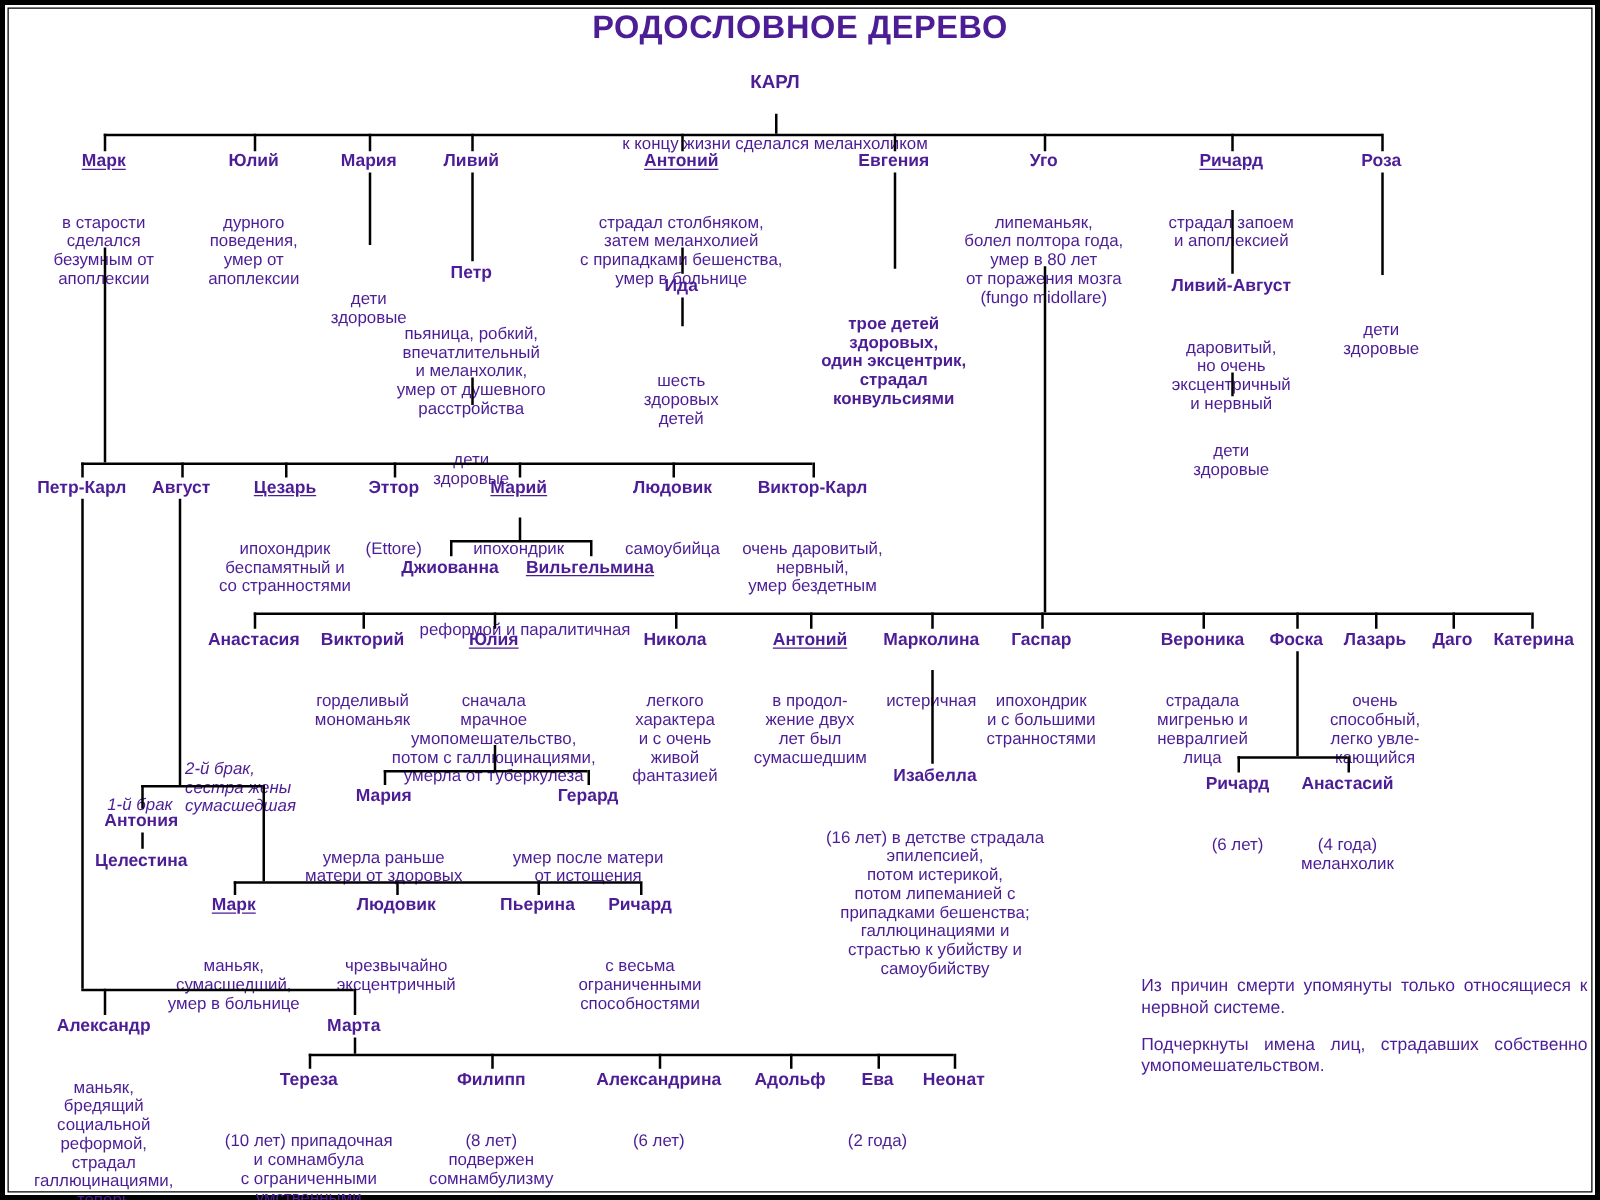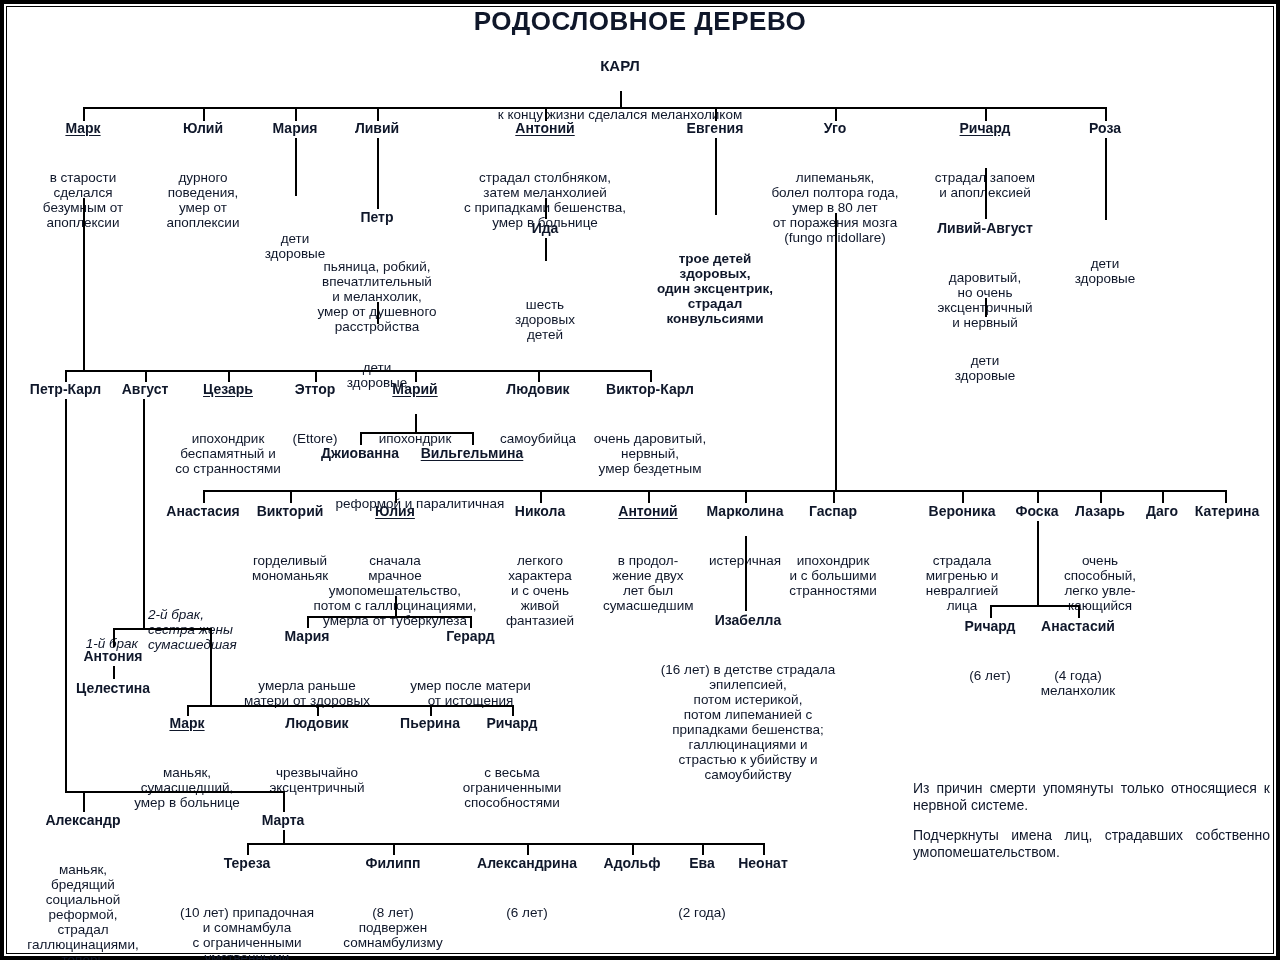--- a/index.html
+++ b/index.html
@@ -1,17 +1,17 @@
 <!DOCTYPE html>
 <html><head>
 <meta charset="utf-8">
 <style>
   html,body{margin:0;padding:0;background:#fff;}
   #stage{position:relative;width:1280px;height:960px;background:#fff;
-         font-family:"Liberation Sans",sans-serif;color:#0f172a;overflow:hidden;}
+         font-family:"Liberation Sans",sans-serif;color:#4c1d95;overflow:hidden;}
   .frame-outer{position:absolute;inset:0;border:4px solid #000;pointer-events:none;}
   .frame-inner{position:absolute;inset:6px;border:1px solid #000;pointer-events:none;}
   .title{position:absolute;top:6px;left:0;width:100%;text-align:center;
          font-size:26px;font-weight:700;letter-spacing:.5px;}
   .subtitle{position:absolute;top:34px;left:0;width:100%;text-align:center;
          font-size:16.5px;font-weight:700;}
   .node{position:absolute;text-align:center;}
   .nm{font-weight:700;font-size:14px;line-height:15px;white-space:pre-line;}
   .kg .nm{font-size:15px;}
   .u{text-decoration:underline;text-underline-offset:2px;}

